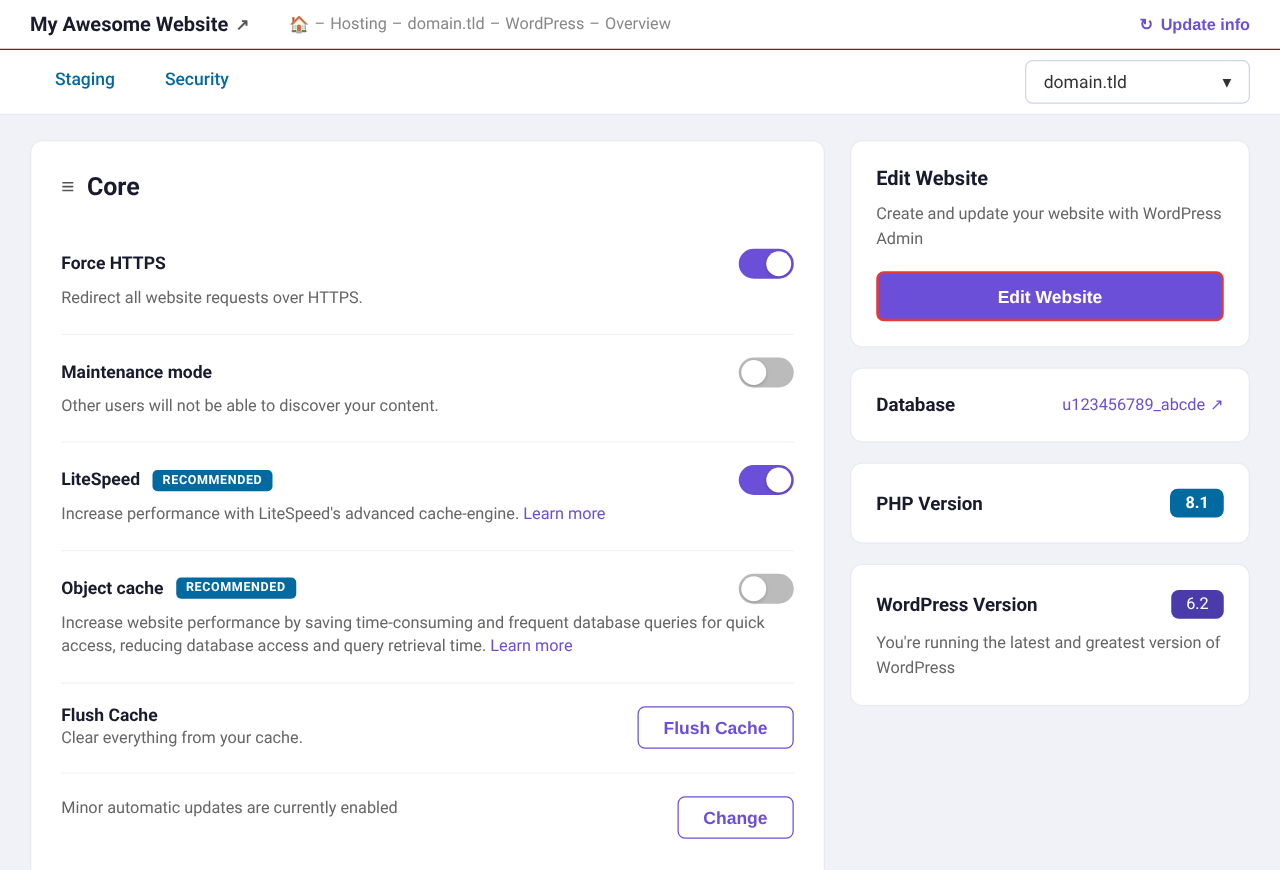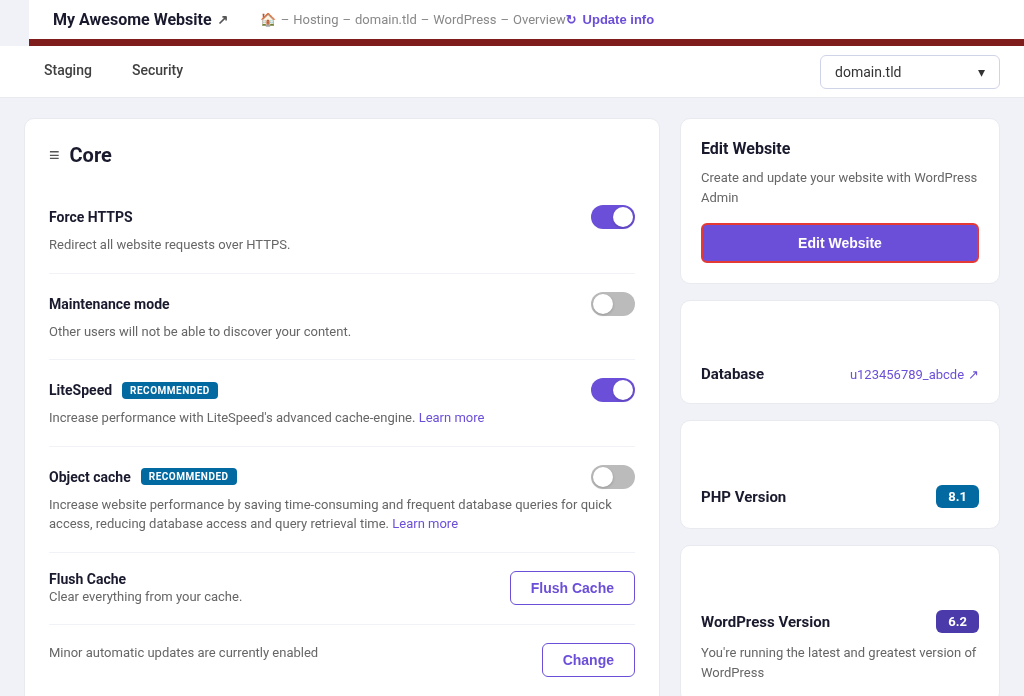--- a/index.html
+++ b/index.html
@@ -7,22 +7,22 @@
       font-family: -apple-system, BlinkMacSystemFont, 'Segoe UI', Roboto, sans-serif;
       background: #f0f2f8;
       color: #1a1a2e;
       font-size: 14px;
     }
     .top-bar {
       background: #fff;
       padding: 10px 24px;
       display: flex;
       align-items: center;
-      border-bottom: 7px solid #7f1d1d;
-      margin-left: 29px;
+      justify-content: space-between;
+      border-bottom: 1px solid #7f1d1d;
     }
     .site-title {
       font-size: 16px;
       font-weight: 700;
       color: #1a1a2e;
       display: flex;
       align-items: center;
       gap: 6px;
     }
     .site-title-icon {
@@ -58,21 +58,21 @@
     }
     .nav-tabs {
       display: flex;
       align-items: center;
       gap: 0;
     }
     .nav-tab {
       padding: 16px 20px;
       font-size: 14px;
       font-weight: 500;
-      color: #404040;
+      color: #0369a1;
       cursor: pointer;
       border-bottom: 3px solid transparent;
       position: relative;
     }
     .nav-tab.active {
       color: #6c4fd8;
       border-bottom: 3px solid #6c4fd8;
       font-weight: 600;
     }
     .domain-select {
@@ -232,21 +232,20 @@
       padding: 10px 24px;
       font-size: 14px;
       font-weight: 600;
       cursor: pointer;
       width: 100%;
     }
     .card-row {
       display: flex;
       align-items: center;
       justify-content: space-between;
-      margin-top: 44px;
     }
     .card-label {
       font-size: 15px;
       font-weight: 700;
       color: #1a1a2e;
     }
     .db-link {
       color: #6c4fd8;
       font-size: 13px;
       display: flex;
@@ -259,21 +258,21 @@
       color: #fff;
       font-size: 13px;
       font-weight: 700;
       padding: 4px 12px;
       border-radius: 6px;
     }
     .wp-version-badge {
       background: #4a3aaa;
       color: #fff;
       font-size: 13px;
-      font-weight: 700;
+      font-weight: 400;
       padding: 4px 12px;
       border-radius: 6px;
     }
     .wp-latest-text {
       font-size: 13px;
       color: #666;
       margin-top: 10px;
       line-height: 1.5;
     }
   </style>

